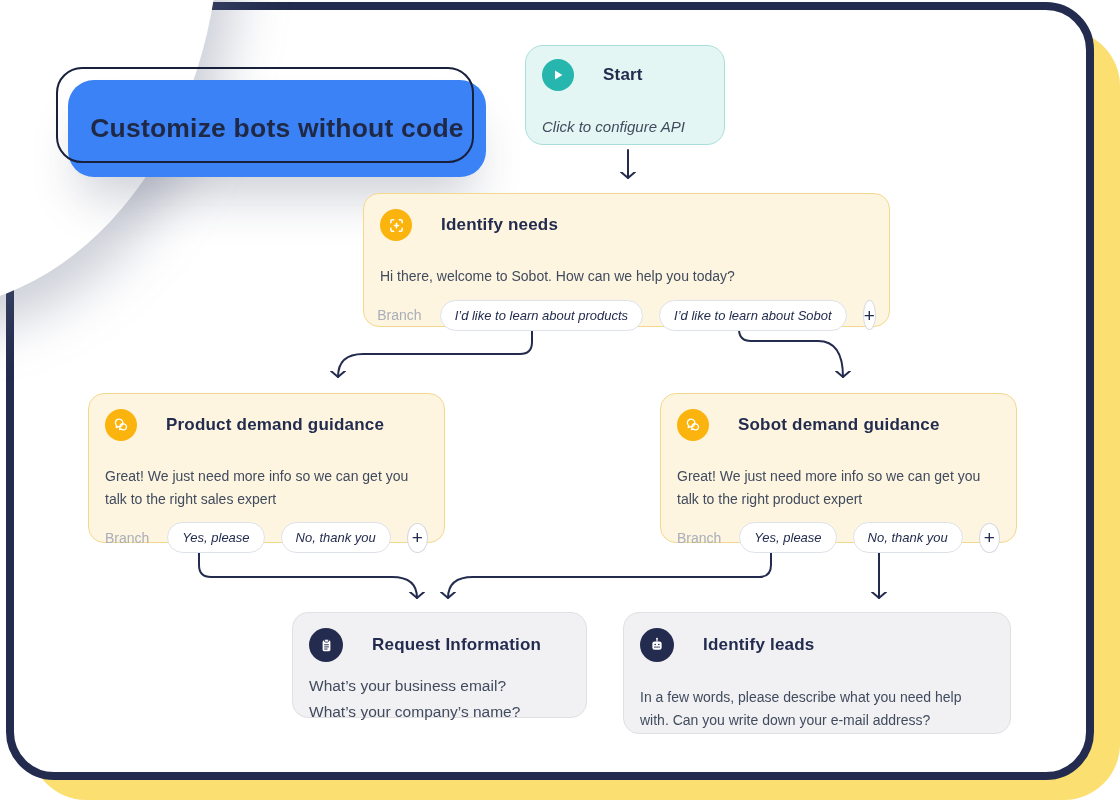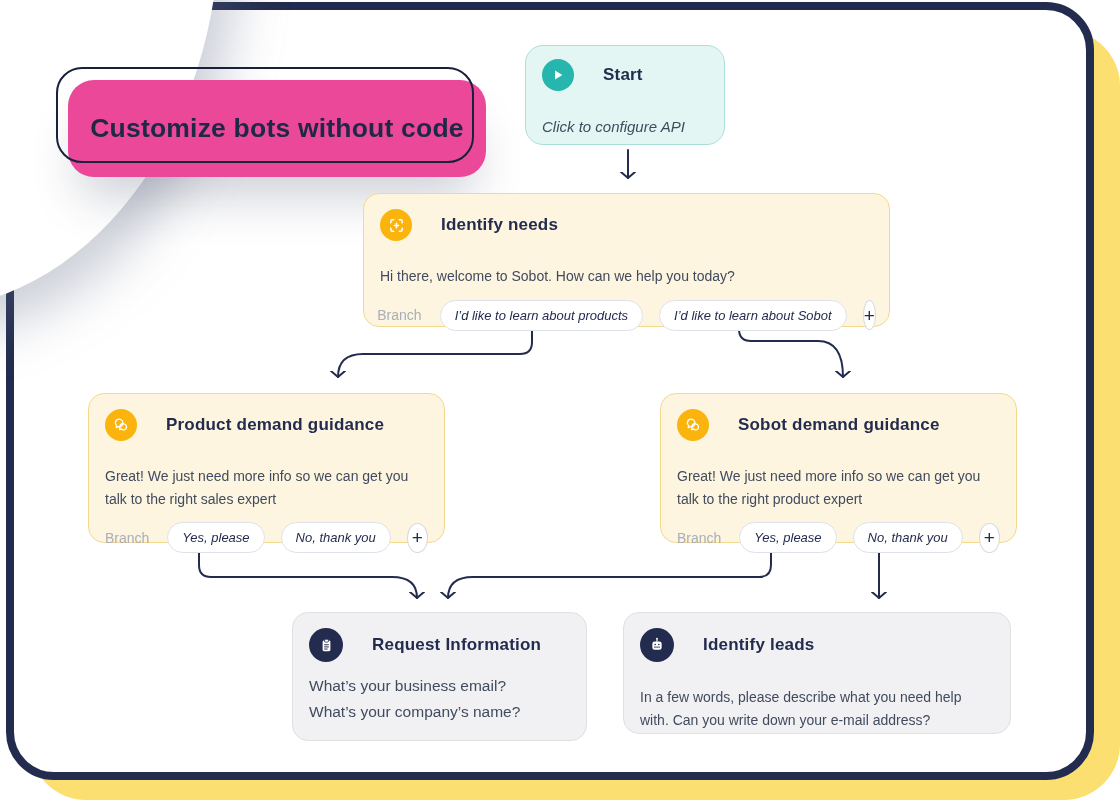--- a/index.html
+++ b/index.html
@@ -21,21 +21,21 @@
   }
   
   .corner-fade {
     position:absolute; left:-380px; top:-470px; width:600px; height:780px;
     background:#ffffff; border-radius:50%;
     filter:drop-shadow(18px 24px 26px rgba(96,106,134,0.32));
   }
   
   .banner-fill {
     position:absolute; left:68px; top:80px; width:418px; height:97px;
-    background:#ec4899; border-radius:26px;
+    background:#3b82f6; border-radius:26px;
     display:flex; align-items:center; justify-content:center;
     box-shadow:0 32px 48px -12px rgba(35,44,78,0.22);
     text-align:center;
   }
   .banner-fill span { font-size:26.5px; font-weight:600; color:#1f2845; letter-spacing:.2px; }
   .banner-outline {
     position:absolute; left:56px; top:67px; width:418px; height:96px;
     border:2.5px solid #18203a; border-radius:26px; background:transparent;
   }
   
@@ -66,21 +66,21 @@
   .node-start {
     left:525px; top:45px; width:200px; height:100px;
     background:#e4f6f4; border:1.5px solid #a9dfdb; border-radius:18px; padding:13px 16px;
   }
   .node-start .node-msg { font-size:15px;font-style:italic; }
   .node-cream { background:#fdf5df; border:1px solid #f3d98e; }
   .node-gray  { background:#f1f1f3; border:1px solid #e0e0e3; }
   .node-identify-needs { left:363px; top:193px; width:527px; height:134px; }
   .node-product { left:88px;  top:393px; width:357px; height:150px; }
   .node-sobot   { left:660px; top:393px; width:357px; height:150px; }
-  .node-request { left:292px; top:612px; width:295px; height:129px; }
+  .node-request { left:292px; top:612px; width:295px; height:106px; }
   .node-leads   { left:623px; top:612px; width:388px; height:122px; }
   .qa-lines { margin-top:11px; font-size:15.5px; line-height:1.7; color:#414b5e; }
   
   #connectors { position:absolute; left:0; top:0; pointer-events:none; }
 </style>
 </head>
 <body>
 
 <div id="canvas">
 

